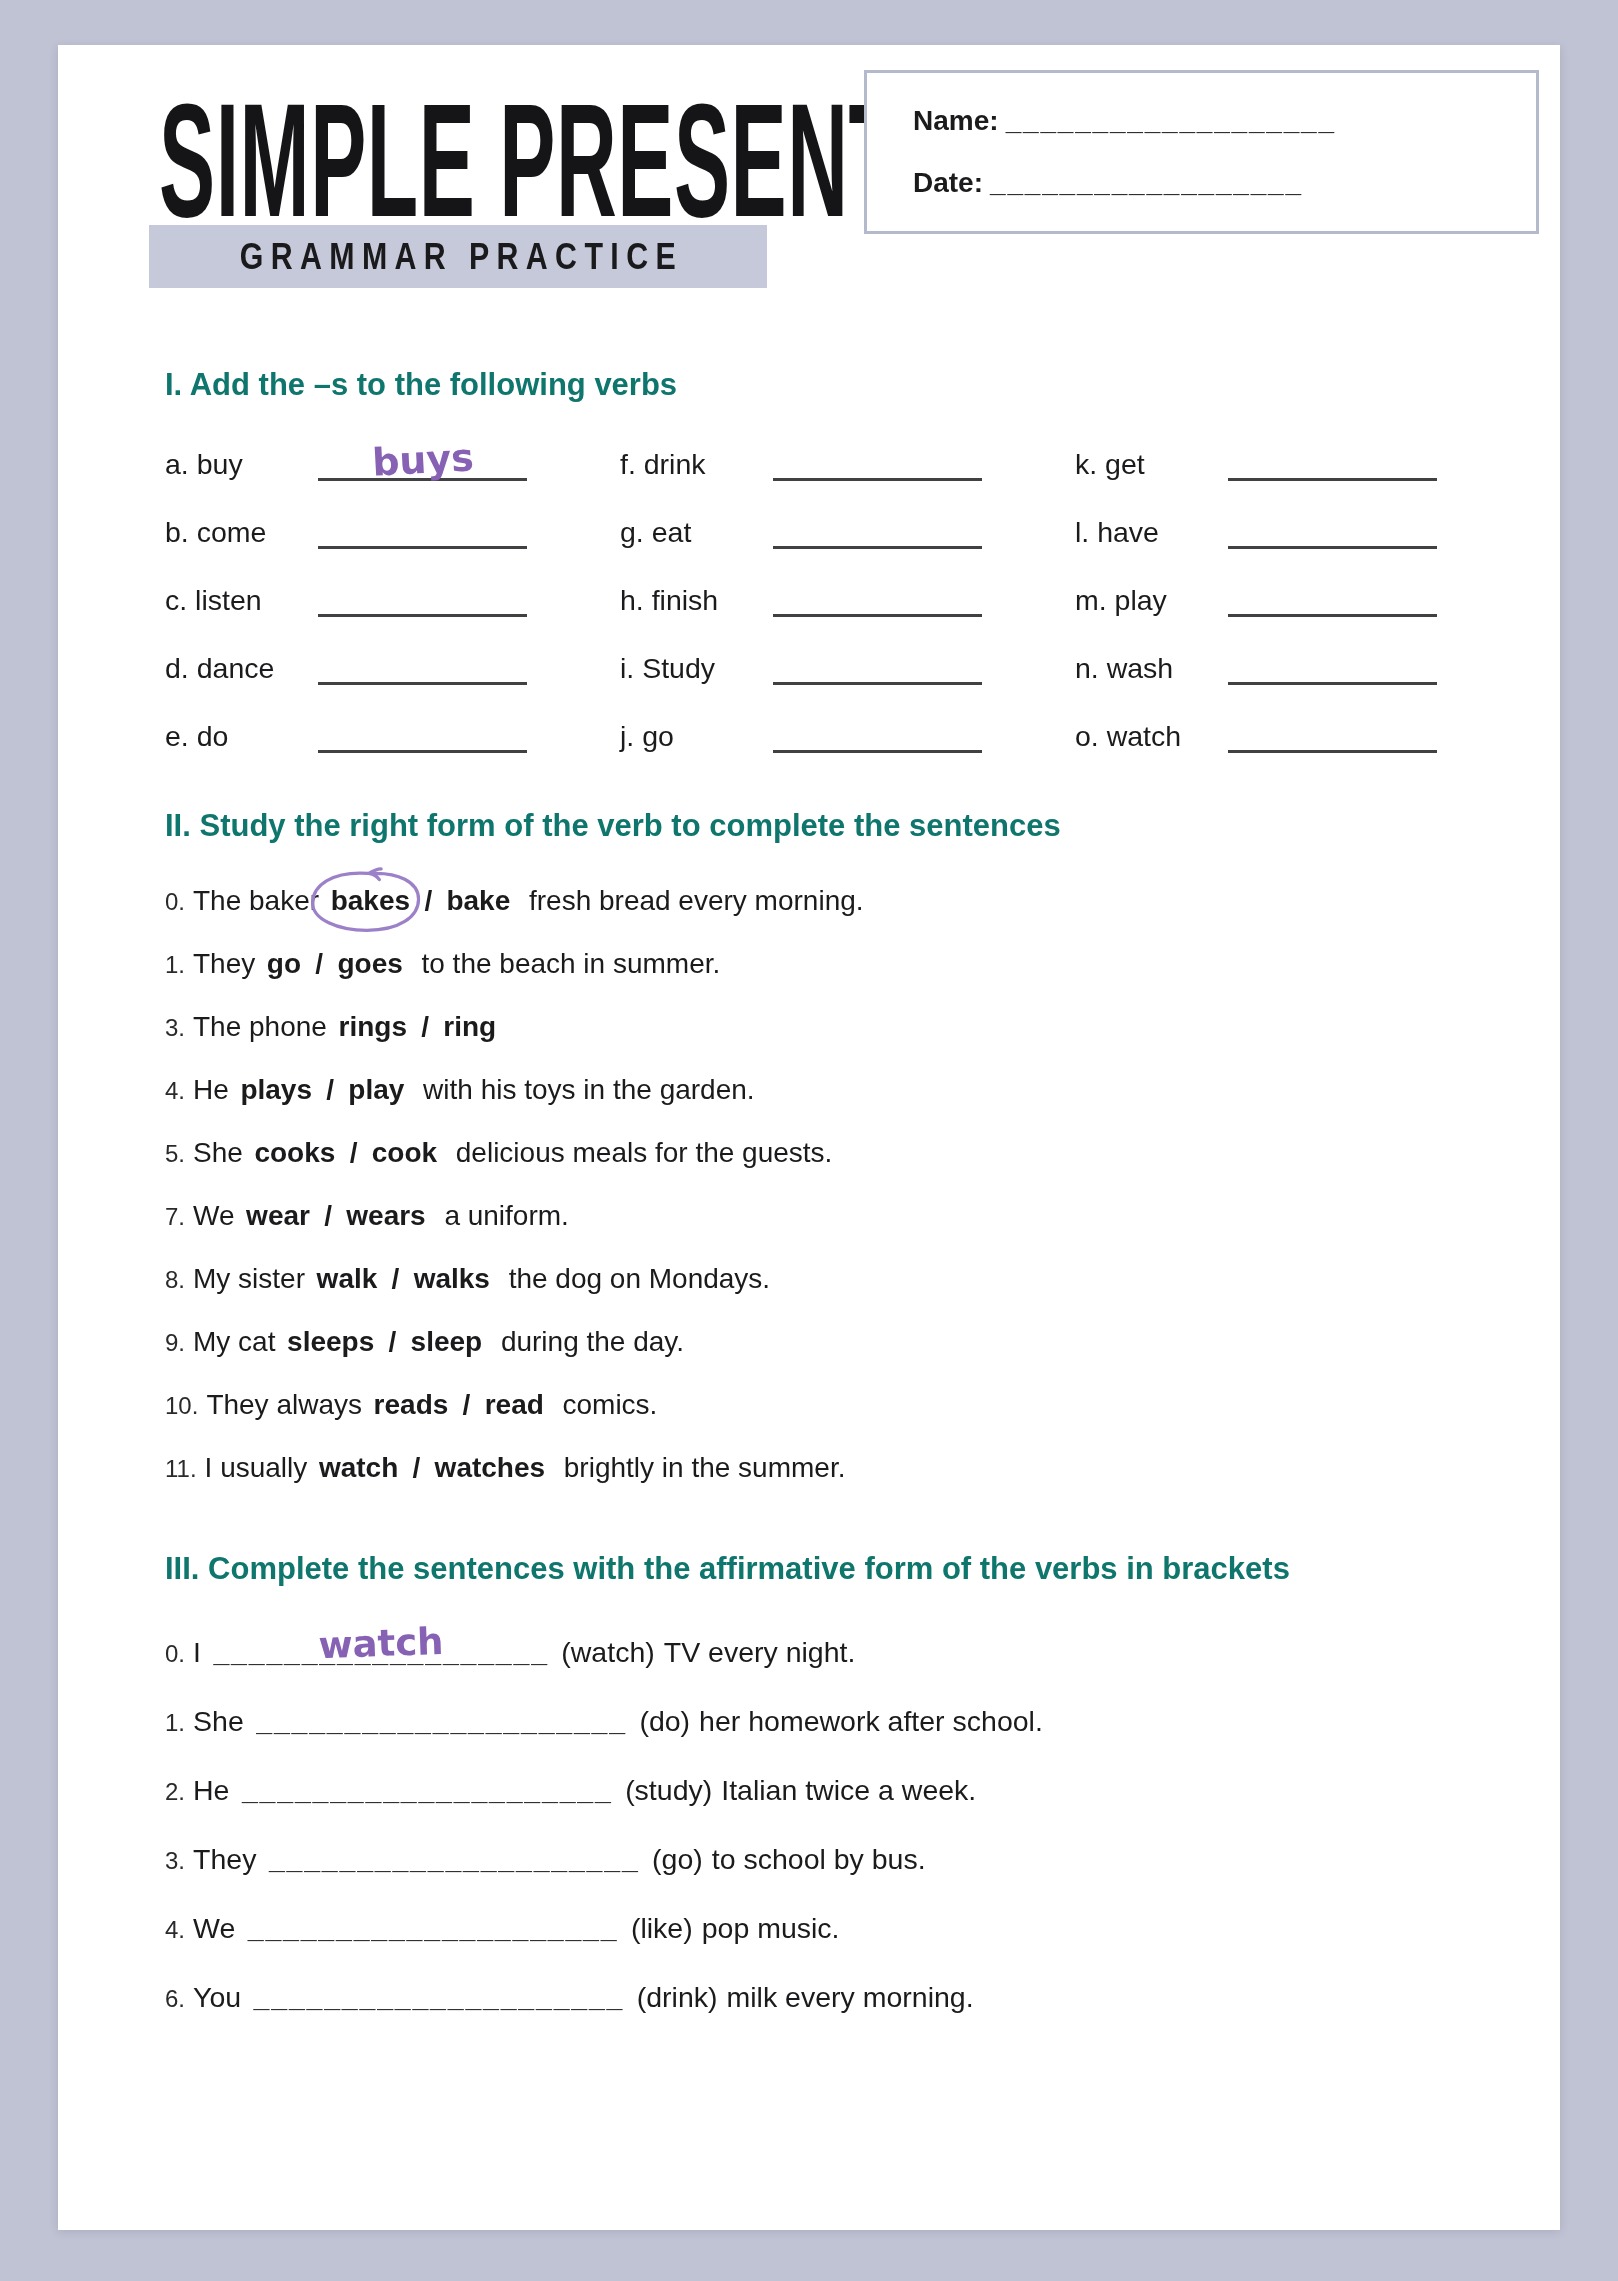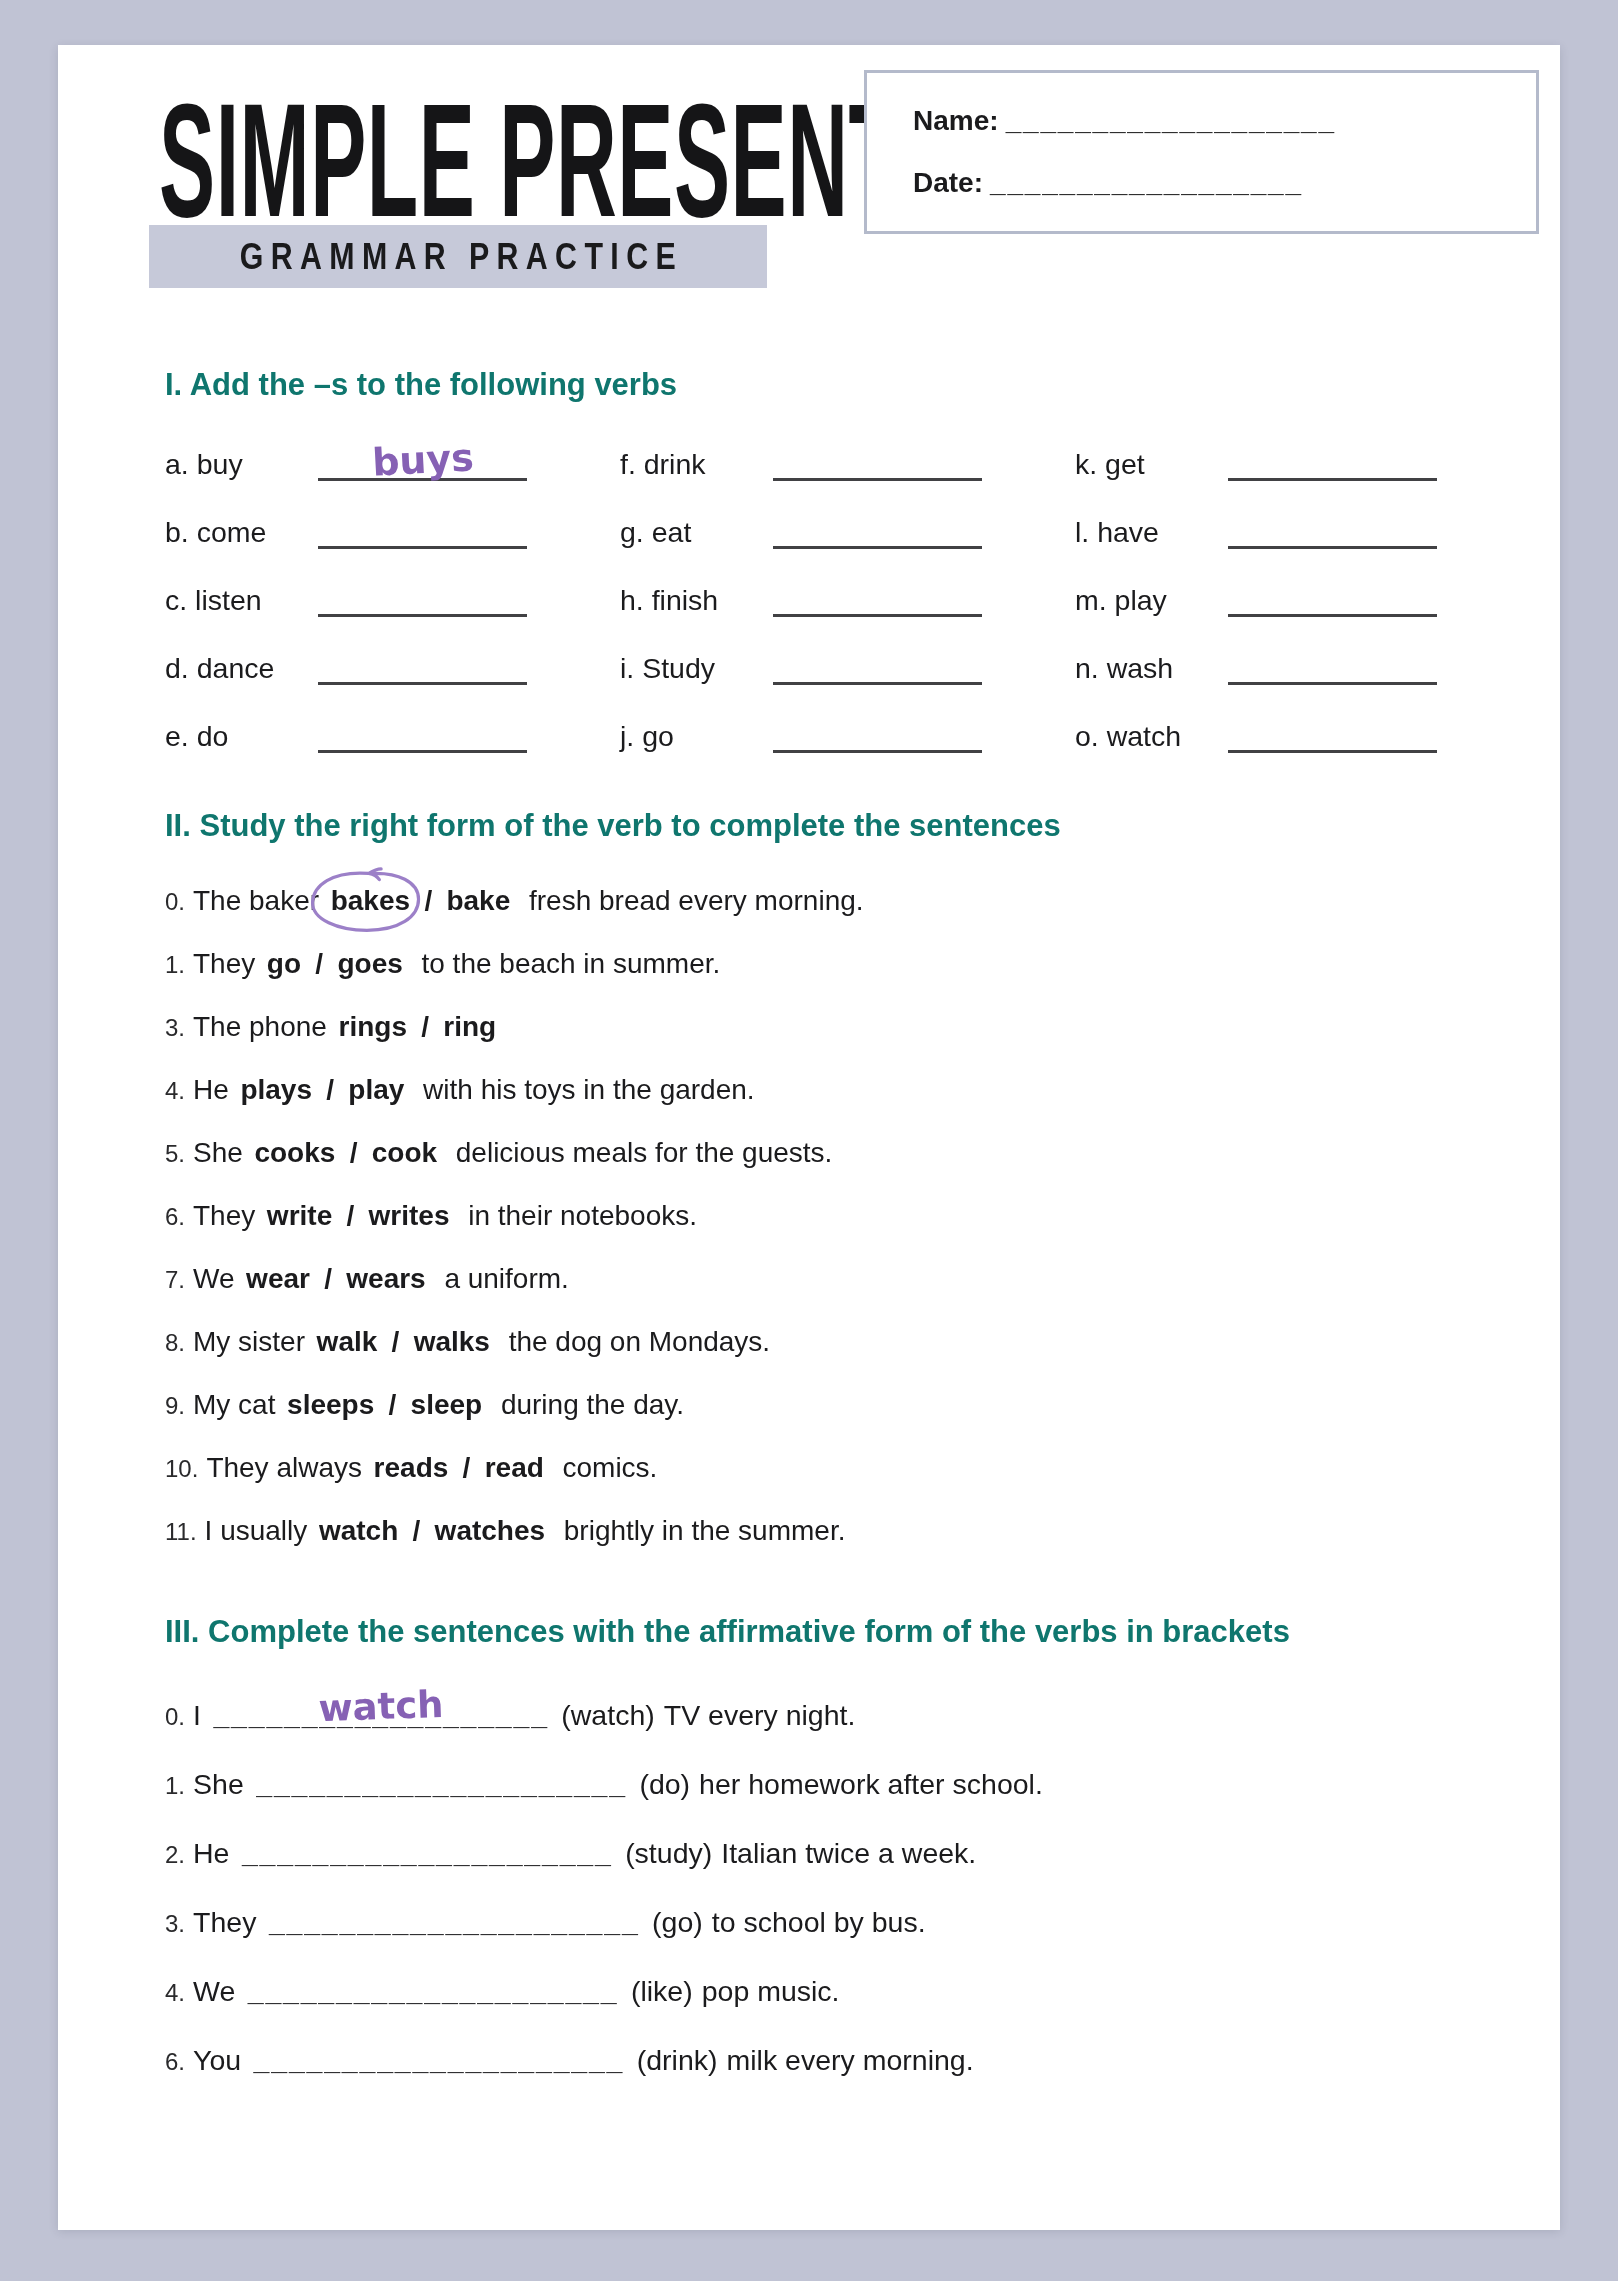--- a/index.html
+++ b/index.html
@@ -195,21 +195,20 @@
     <div class="s2-list">
       <div class="s2-item">
         <span class="num">0.</span><span>The baker</span><span class="circlewrap"><svg class="circle-svg" viewBox="0 0 146 78">
               <path d="M76 8 C 34 5, 14 22, 13 40 C 12 60, 42 72, 74 72 C 110 72, 132 57, 132 37 C 132 17, 108 7, 80 8 M 76 8 C 81 5, 86 3, 90 3 M 76 8 C 81 9, 86 12, 88 15" fill="none" stroke="#9c80c8" stroke-width="3.6" stroke-linecap="round"></path>
             </svg><span class="opt">bakes</span></span><span class="slash">/</span><span class="opt">bake</span><span class="post">fresh bread every morning.</span>
       </div>
       <div class="s2-item"><span class="num">1.</span><span>They</span><span class="opt">go</span><span class="slash">/</span><span class="opt">goes</span><span class="post">to the beach in summer.</span></div>
       <div class="s2-item"><span class="num">3.</span><span>The phone</span><span class="opt">rings</span><span class="slash">/</span><span class="opt">ring</span><span class="post"></span></div>
       <div class="s2-item"><span class="num">4.</span><span>He</span><span class="opt">plays</span><span class="slash">/</span><span class="opt">play</span><span class="post">with his toys in the garden.</span></div>
       <div class="s2-item"><span class="num">5.</span><span>She</span><span class="opt">cooks</span><span class="slash">/</span><span class="opt">cook</span><span class="post">delicious meals for the guests.</span></div>
-      <div class="s2-item"><span class="num">6.</span><span>They</span><span class="opt">write</span><span class="slash">/</span><span class="opt">writes</span><span class="post">in their notebooks.</span></div>
       <div class="s2-item"><span class="num">7.</span><span>We</span><span class="opt">wear</span><span class="slash">/</span><span class="opt">wears</span><span class="post">a uniform.</span></div>
       <div class="s2-item"><span class="num">8.</span><span>My sister</span><span class="opt">walk</span><span class="slash">/</span><span class="opt">walks</span><span class="post">the dog on Mondays.</span></div>
       <div class="s2-item"><span class="num">9.</span><span>My cat</span><span class="opt">sleeps</span><span class="slash">/</span><span class="opt">sleep</span><span class="post">during the day.</span></div>
       <div class="s2-item"><span class="num">10.</span><span>They always</span><span class="opt">reads</span><span class="slash">/</span><span class="opt">read</span><span class="post">comics.</span></div>
       <div class="s2-item"><span class="num">11.</span><span>I usually</span><span class="opt">watch</span><span class="slash">/</span><span class="opt">watches</span><span class="post">brightly in the summer.</span></div>
     </div>
 
     <h2 class="sec-heading h3">III. Complete the sentences with the affirmative form of the verbs in brackets</h2>
 
     <div class="s3-list">

